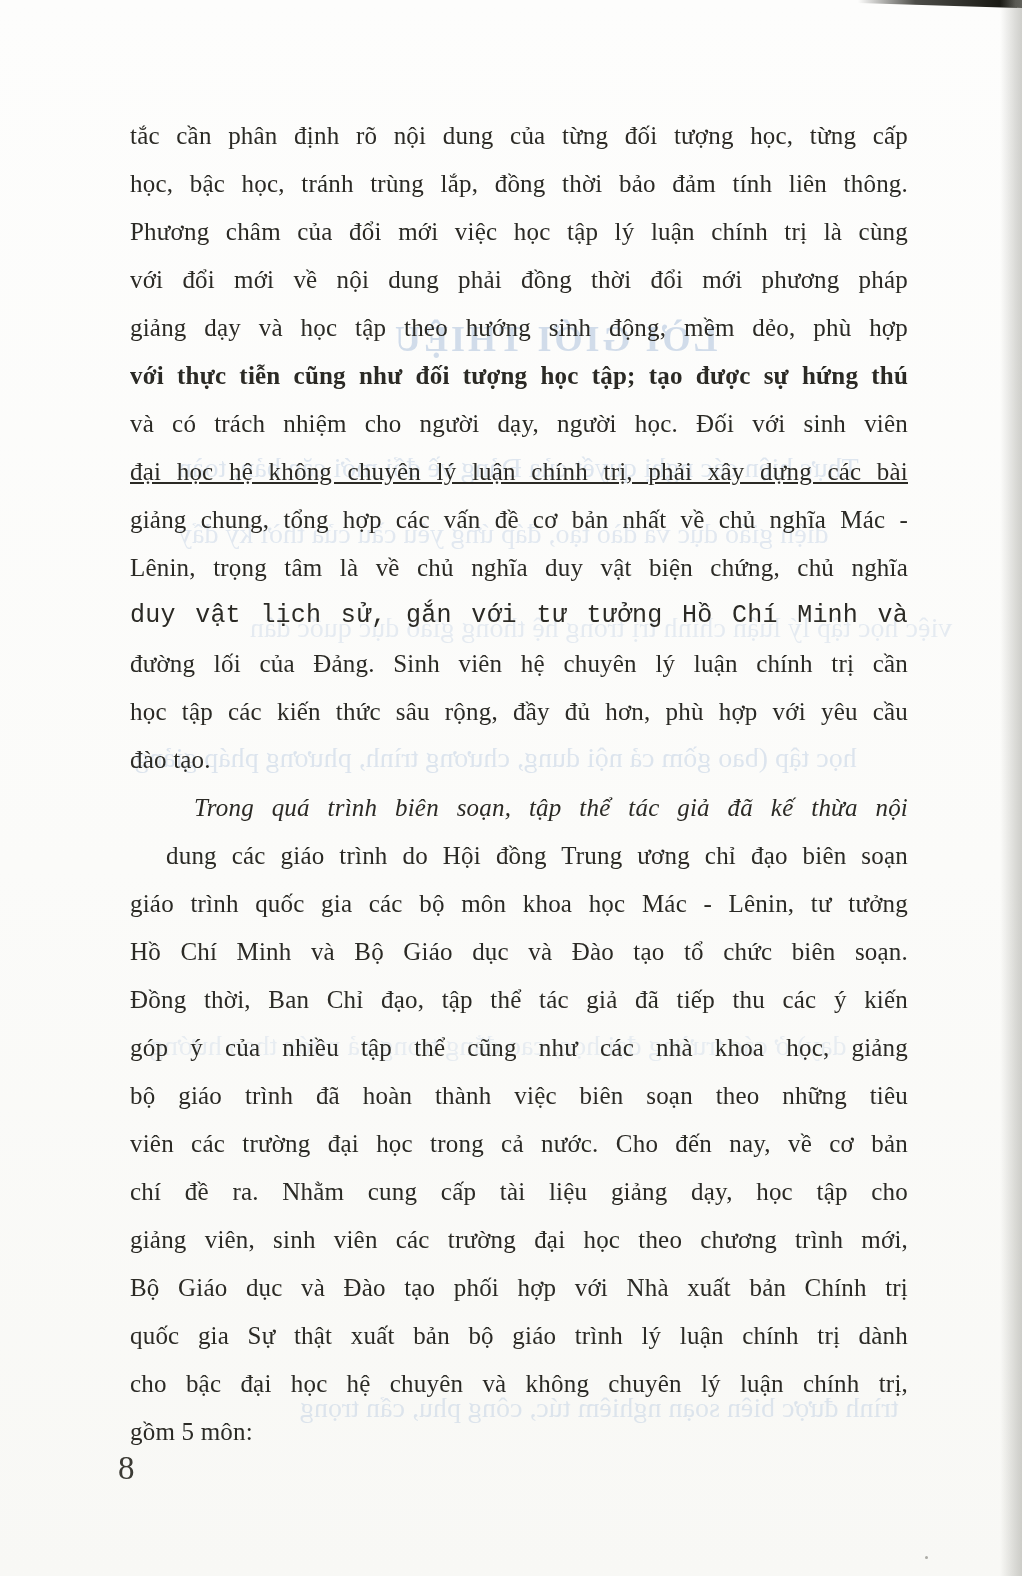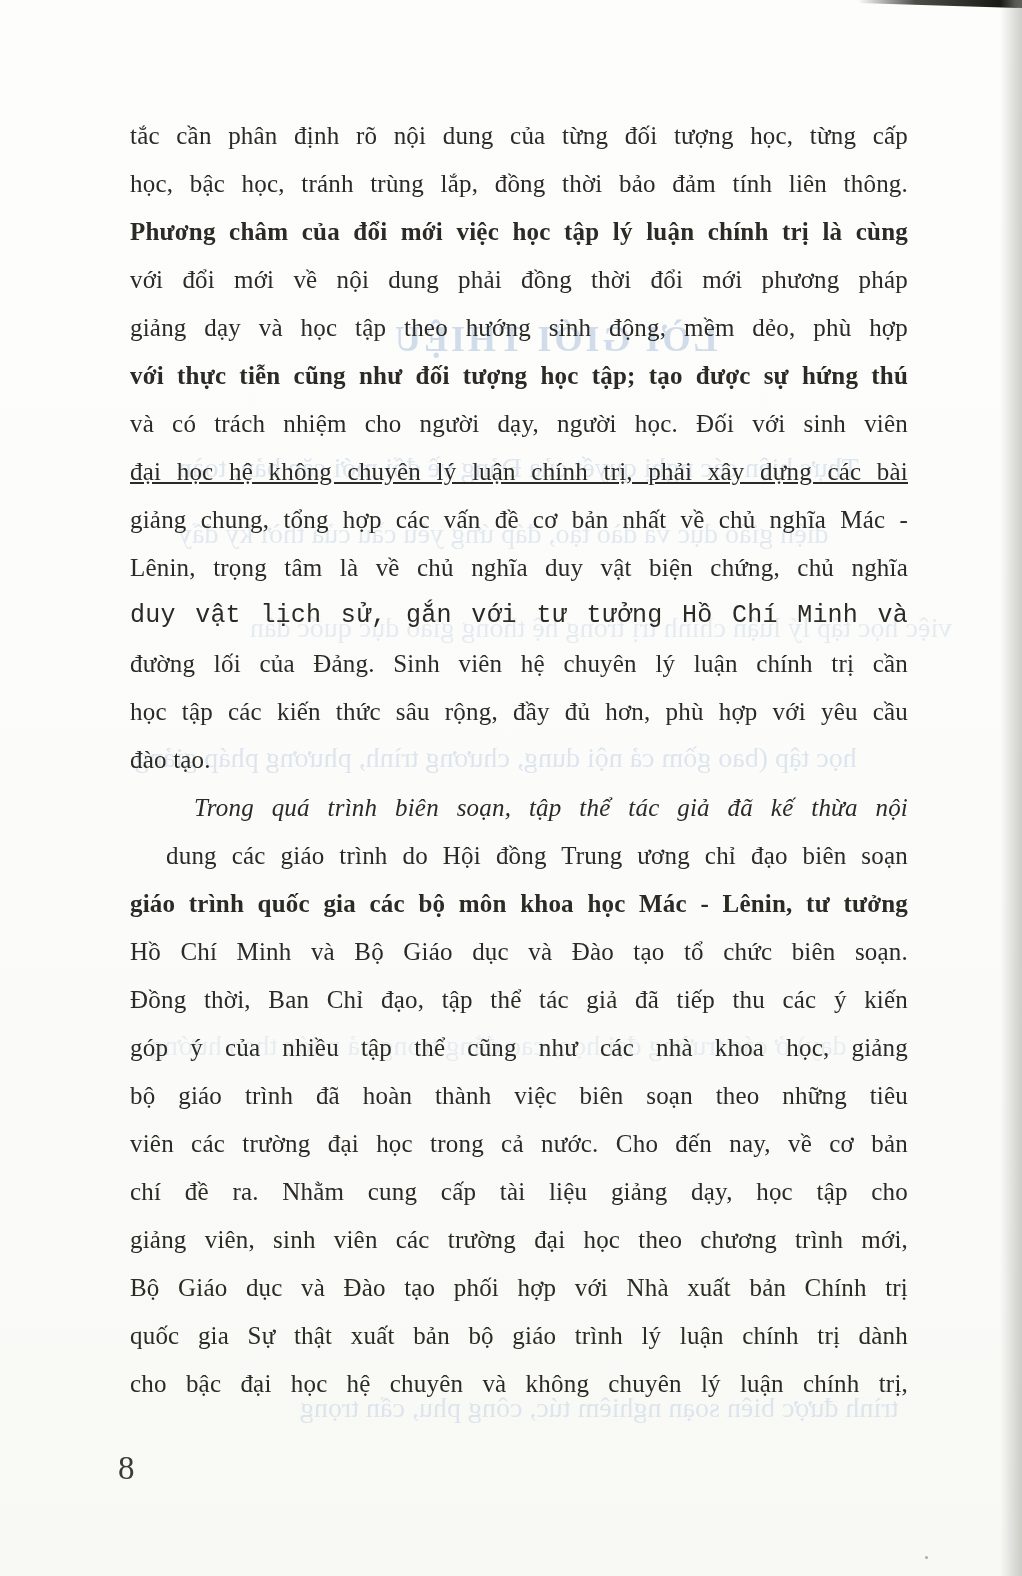--- a/index.html
+++ b/index.html
@@ -94,45 +94,46 @@
       <div class="bleed-frag" style="left: 178px; top: 518px; font-size: 28px; opacity: 0.3; color: rgb(167, 189, 218);">diện giáo dục và đào tạo, đáp ứng yêu cầu của thời kỳ đẩy</div>
       <div class="bleed-frag" style="left: 250px; top: 612px; font-size: 28px; opacity: 0.26; color: rgb(167, 189, 218);">việc học tập lý luận chính trị trong hệ thống giáo dục quốc dân</div>
       <div class="bleed-frag" style="left: 135px; top: 742px; font-size: 28px; opacity: 0.36; color: rgb(167, 189, 218);">học tập (bao gồm cả nội dung, chương trình, phương pháp giảng</div>
       <div class="bleed-frag" style="left: 150px; top: 1030px; font-size: 28px; opacity: 0.22; color: rgb(167, 189, 218);">dạy) ở các trường đại học, cao đẳng trong cả nước theo hướng</div>
       <div class="bleed-frag" style="left: 300px; top: 1392px; font-size: 28px; opacity: 0.34; color: rgb(167, 189, 218);">trình được biên soạn nghiêm túc, công phu, cẩn trọng</div>
     </div>
 
   <div class="text-block" id="text-block">
       <div class="tline" style="color: rgb(43, 42, 37);">tắc cần phân định rõ nội dung của từng đối tượng học, từng cấp</div>
       <div class="tline" style="color: rgb(43, 42, 37);">học, bậc học, tránh trùng lắp, đồng thời bảo đảm tính liên thông.</div>
-      <div class="tline" style="color: rgb(43, 42, 37); font-weight: bold;">Phương châm của đổi mới việc học tập lý luận chính trị là cùng</div>
+      <div class="tline" style="color: rgb(43, 42, 37);">Phương châm của đổi mới việc học tập lý luận chính trị là cùng</div>
       <div class="tline" style="color: rgb(43, 42, 37);">với đổi mới về nội dung phải đồng thời đổi mới phương pháp</div>
       <div class="tline" style="color: rgb(43, 42, 37);">giảng dạy và học tập theo hướng sinh động, mềm dẻo, phù hợp</div>
       <div class="tline" style="color: rgb(43, 42, 37); font-weight: bold;">với thực tiễn cũng như đối tượng học tập; tạo được sự hứng thú</div>
       <div class="tline" style="color: rgb(43, 42, 37);">và có trách nhiệm cho người dạy, người học. Đối với sinh viên</div>
       <div class="tline" style="color: rgb(43, 42, 37); text-decoration: underline;">đại học hệ không chuyên lý luận chính trị, phải xây dựng các bài</div>
       <div class="tline" style="color: rgb(43, 42, 37);">giảng chung, tổng hợp các vấn đề cơ bản nhất về chủ nghĩa Mác -</div>
       <div class="tline" style="color: rgb(43, 42, 37);">Lênin, trọng tâm là về chủ nghĩa duy vật biện chứng, chủ nghĩa</div>
       <div class="tline" style="color: rgb(43, 42, 37); font-family: Liberation Mono, monospace;">duy vật lịch sử, gắn với tư tưởng Hồ Chí Minh và chủ trương,</div>
       <div class="tline" style="color: rgb(43, 42, 37);">đường lối của Đảng. Sinh viên hệ chuyên lý luận chính trị cần</div>
       <div class="tline" style="color: rgb(43, 42, 37);">học tập các kiến thức sâu rộng, đầy đủ hơn, phù hợp với yêu cầu</div>
       <div class="tline endp" style="color: rgb(43, 42, 37);">đào tạo.</div>
       <div class="tline indent" style="color: rgb(43, 42, 37);">Trong quá trình biên soạn, tập thể tác giả đã kế thừa nội</div>
       <div class="tline" style="color: rgb(43, 42, 37); margin-left: 36px;">dung các giáo trình do Hội đồng Trung ương chỉ đạo biên soạn</div>
-      <div class="tline" style="color: rgb(43, 42, 37); font-weight: bold;">giáo trình quốc gia các bộ môn khoa học Mác - Lênin, tư tưởng</div>
+      <div class="tline" style="color: rgb(43, 42, 37);">giáo trình quốc gia các bộ môn khoa học Mác - Lênin, tư tưởng</div>
       <div class="tline" style="color: rgb(43, 42, 37);">Hồ Chí Minh và Bộ Giáo dục và Đào tạo tổ chức biên soạn.</div>
       <div class="tline" style="color: rgb(43, 42, 37);">Đồng thời, Ban Chỉ đạo, tập thể tác giả đã tiếp thu các ý kiến</div>
       <div class="tline" style="color: rgb(43, 42, 37);">góp ý của nhiều tập thể cũng như các nhà khoa học, giảng</div>
       <div class="tline" style="color: rgb(43, 42, 37);">bộ giáo trình đã hoàn thành việc biên soạn theo những tiêu</div>
       <div class="tline" style="color: rgb(43, 42, 37);">viên các trường đại học trong cả nước. Cho đến nay, về cơ bản</div>
       <div class="tline" style="color: rgb(43, 42, 37);">chí đề ra. Nhằm cung cấp tài liệu giảng dạy, học tập cho</div>
       <div class="tline" style="color: rgb(43, 42, 37);">giảng viên, sinh viên các trường đại học theo chương trình mới,</div>
       <div class="tline" style="color: rgb(43, 42, 37);">Bộ Giáo dục và Đào tạo phối hợp với Nhà xuất bản Chính trị</div>
       <div class="tline" style="color: rgb(43, 42, 37);">quốc gia Sự thật xuất bản bộ giáo trình lý luận chính trị dành</div>
       <div class="tline" style="color: rgb(43, 42, 37);">cho bậc đại học hệ chuyên và không chuyên lý luận chính trị,</div>
+      <div class="tline endp" style="color: rgb(43, 42, 37);">gồm 5 môn:</div>
     </div>
 
   <div class="page-number">8</div>
 
   <div class="top-sliver"></div>
   <div class="right-shade"></div>
   <div class="scan-speck"></div>
 
 </div>
 

